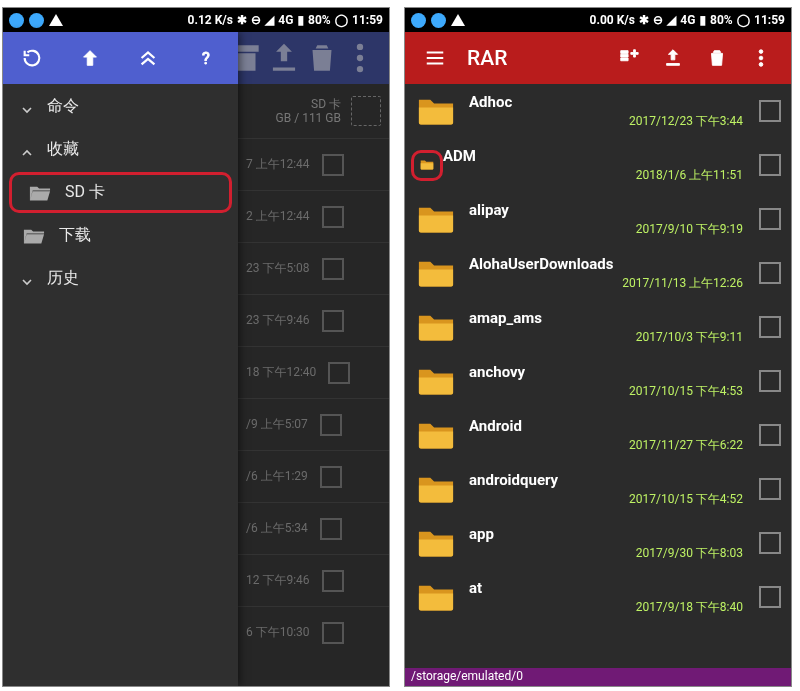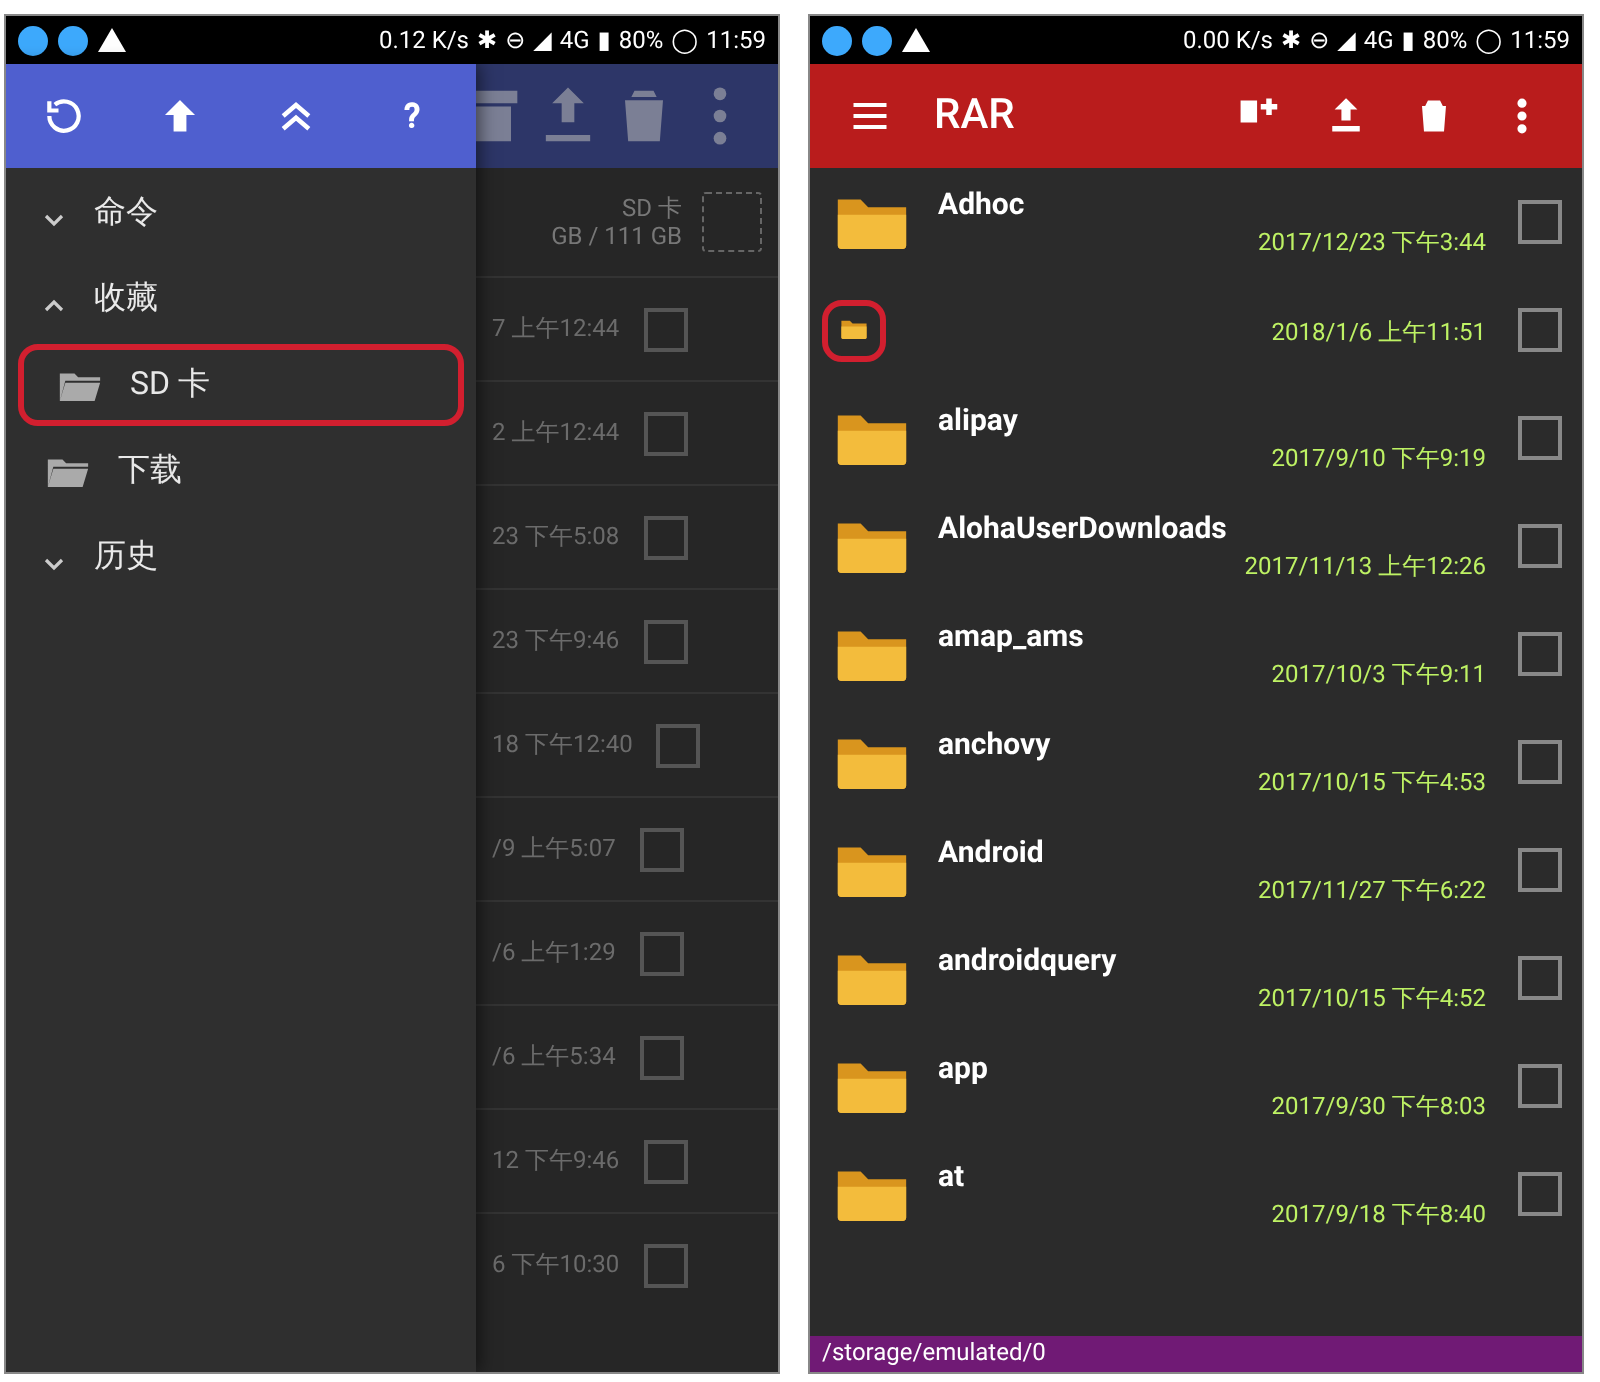--- a/index.html
+++ b/index.html
@@ -1,20 +1,20 @@
 <!DOCTYPE html>
 <html><head>
 <meta charset="utf-8">
 <style>
   * { margin:0; padding:0; box-sizing:border-box; font-family:Roboto,Arial,sans-serif; }
   body { background:#fff; width:800px; height:691px; display:flex; gap:14px; padding:7px 2px 0 2px; }
   .phone { width:388px; height:680px; background:#2b2b2b; border:1px solid #888; position:relative; overflow:hidden; }
   .status-bar { height:24px; background:#000; color:#fff; display:flex; align-items:center; padding:0 6px; font-size:13px; }
   .status-left { display:flex; align-items:center; gap:5px; }
-  .status-right { margin-left:auto; display:flex; align-items:flex-start; gap:4px; font-size:12px; }
+  .status-right { margin-left:auto; display:flex; align-items:flex-start; gap:4px; font-size:12px;font-weight:bold; }
   .globe { width:15px; height:15px; border-radius:50%; background:#3da9fc; display:inline-block; }
   .tri { width:0; height:0; border-left:7px solid transparent; border-right:7px solid transparent; border-bottom:12px solid #fff; }
   .toolbar { height:52px; background:#b91c1c; display:flex; align-items:center; padding:0 8px; color:#fff; }
   .tb-icon { width:44px; height:44px; display:flex; align-items:center; justify-content:center; cursor:pointer; }
   .tb-icon svg { width:22px; height:22px; fill:#fff; stroke:#fff; }
   .tb-spacer { flex:1; }
   .title { font-size:21px; font-weight:500; margin-left:10px; }
   
   .dimmed-toolbar { position:absolute; top:24px; left:0; right:0; height:52px; background:#2d3668; display:flex; align-items:center; justify-content:flex-end; padding-right:10px; }
   .dim-icon { width:38px; height:38px; display:flex; align-items:center; justify-content:center; opacity:.55; }
@@ -270,20 +270,21 @@
           <div class="date">2017/12/23 下午3:44</div>
         </div>
         <div class="chk"></div>
       </div>
       <div class="row ring">
         <span class="fold-wrap"><span class="fold"><svg viewBox="0 0 40 32">
               <path class="back" d="M2 4h12l4 4h20v20a2 2 0 0 1-2 2H4a2 2 0 0 1-2-2z"></path>
               <path class="front" d="M2 12h36v16a2 2 0 0 1-2 2H4a2 2 0 0 1-2-2z"></path>
             </svg></span></span>
         <div class="meta">
+          <div class="name">ADM</div>
           <div class="date">2018/1/6 上午11:51</div>
         </div>
         <div class="chk"></div>
       </div>
       <div class="row">
         <span class="fold"><svg viewBox="0 0 40 32">
             <path class="back" d="M2 4h12l4 4h20v20a2 2 0 0 1-2 2H4a2 2 0 0 1-2-2z"></path>
             <path class="front" d="M2 12h36v16a2 2 0 0 1-2 2H4a2 2 0 0 1-2-2z"></path>
           </svg></span>
         <div class="meta">

